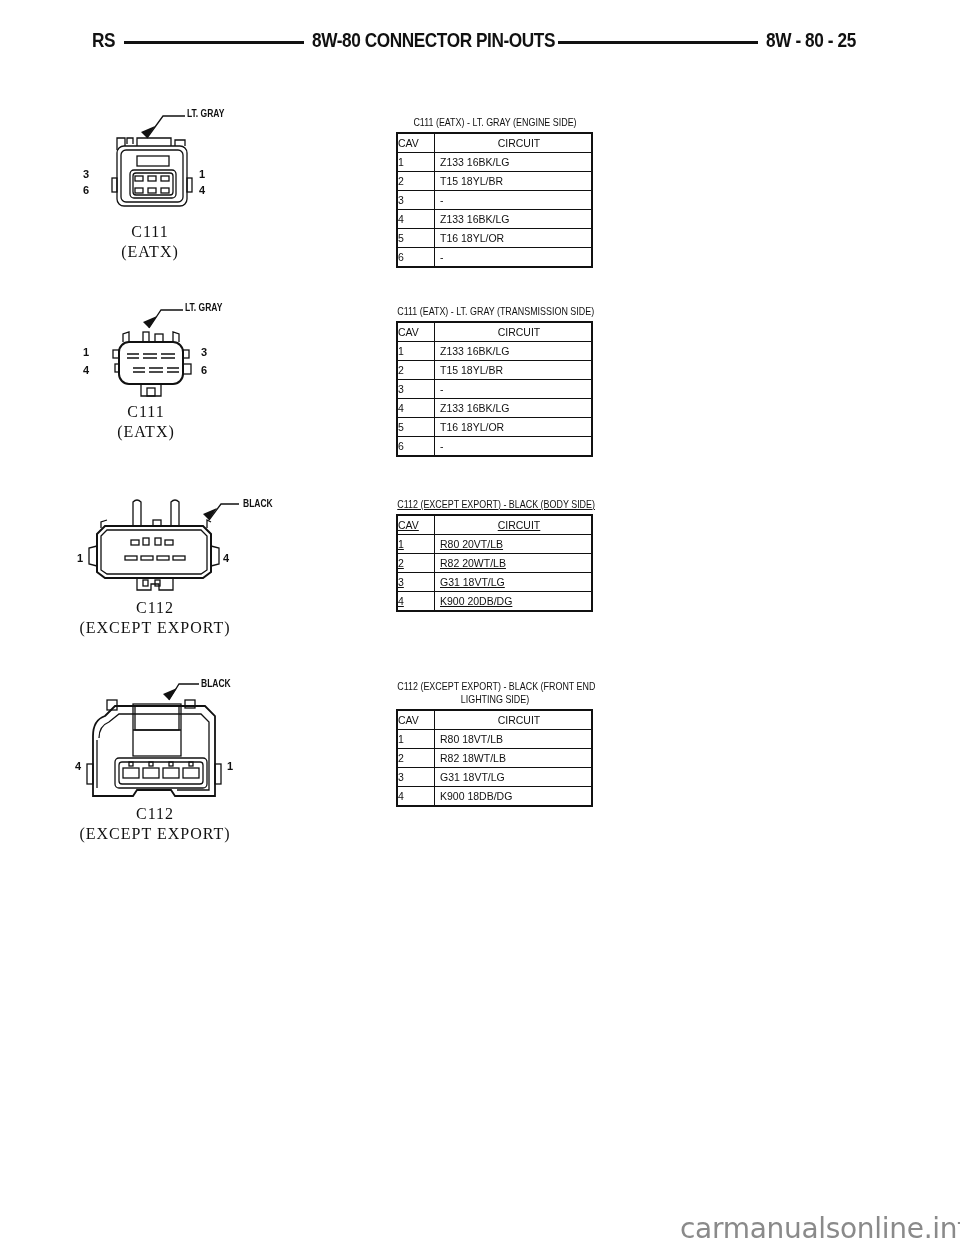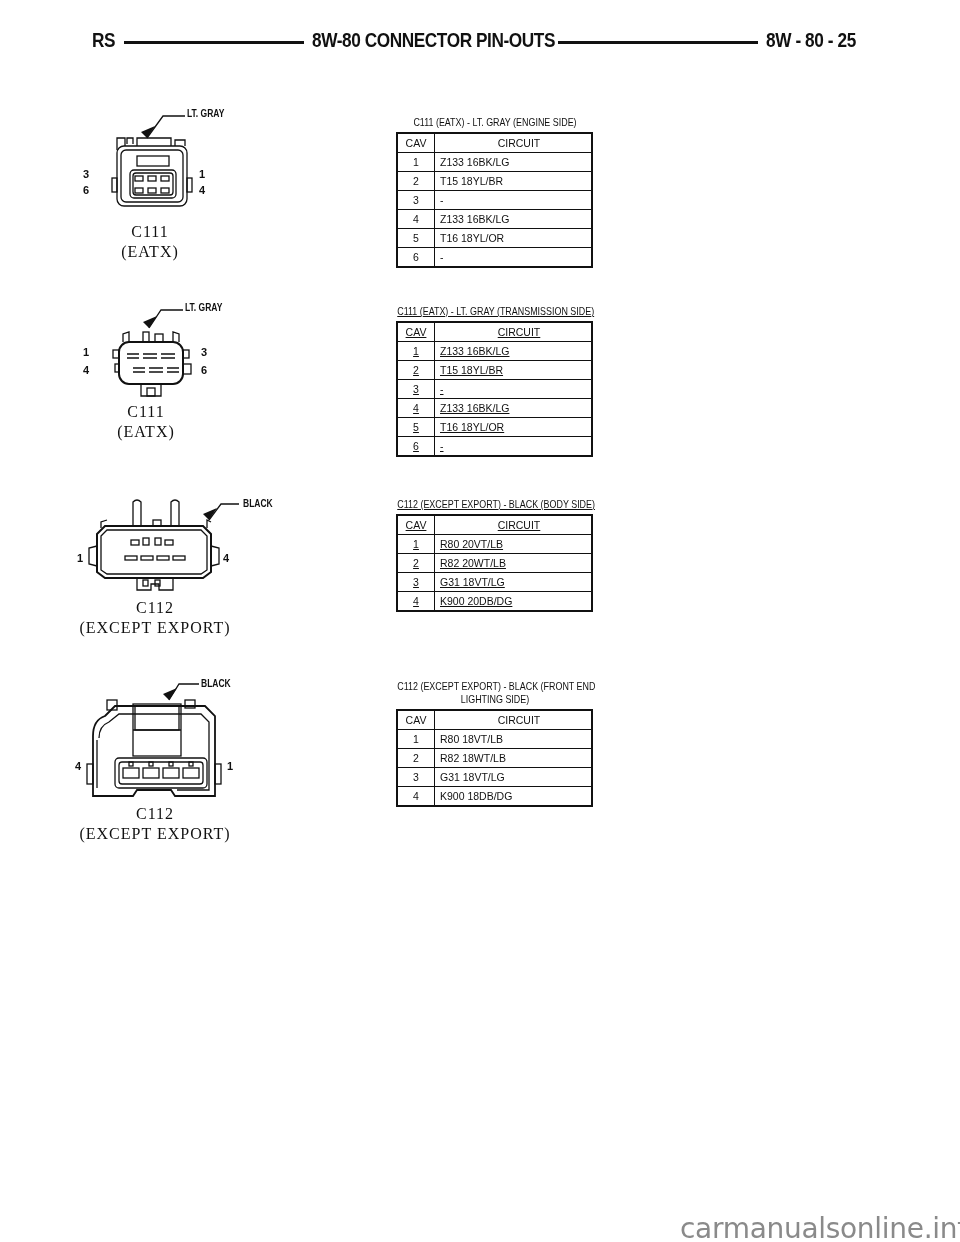--- a/index.html
+++ b/index.html
@@ -5,21 +5,21 @@
   html,body{margin:0;padding:0;background:#fff;}
   body{width:960px;height:1242px;position:relative;overflow:hidden;font-family:"Liberation Sans",sans-serif;color:#111;}
   .hdr{position:absolute;top:28px;left:0;width:960px;height:30px;}
   .hdr .t{position:absolute;top:0;font-family:"Liberation Sans",sans-serif;font-weight:bold;font-size:21px;letter-spacing:-0.5px;transform:scaleX(0.82);transform-origin:left top;white-space:nowrap;}
   .hdr .rule{position:absolute;top:13px;height:3px;background:#111;}
   .tblwrap{position:absolute;left:396px;width:230px;}
   .ttitle{font-size:10.5px;text-align:center;white-space:nowrap;transform:scaleX(0.85);transform-origin:center top;line-height:13px;margin-bottom:3px;width:230px;margin-left:-16px;}
   table{border-collapse:collapse;width:197px;border:2px solid #111;}
   td,th{border:1px solid #111;height:18px;padding:0;font-size:10.5px;font-weight:normal;}
   th{height:18px;}
-  .cav{width:36px;text-align:center;}
+  .cav{width:36px;text-align:left;}
   .cir{text-align:left;padding-left:5px;}
   th.cir{text-align:center;padding-left:12px;}
   .diag{position:absolute;margin-left:25px;}
   .diag svg{display:block;}
   .lbl{font-family:Liberation Serif, serif;font-size:16px;text-align:center;line-height:20px;letter-spacing:1px;position:absolute;}
   .wm{position:absolute;left:680px;top:1212px;font-size:28px;color:#8a8a8a;font-family:"DejaVu Sans",sans-serif;letter-spacing:-0.3px;}
 </style>
 </head>
 <body>
 
@@ -128,21 +128,21 @@
   <span style="position:absolute;left:8px;top:44px;font-size:11px;font-weight:bold;">1</span>
   <span style="position:absolute;left:8px;top:62px;font-size:11px;font-weight:bold;">4</span>
   <span style="position:absolute;left:126px;top:44px;font-size:11px;font-weight:bold;">3</span>
   <span style="position:absolute;left:126px;top:62px;font-size:11px;font-weight:bold;">6</span>
   <div class="lbl" style="left:26px;top:100px;width:90px;">
     <div>C111</div>
     <div>(EATX)</div>
   </div>
 </div>
 
-<div class="tblwrap" style="top:305px;text-decoration:underline;">
+<div class="tblwrap" style="top:305px;">
   <div class="ttitle">C111 (EATX) - LT. GRAY (TRANSMISSION SIDE)</div>
   <table>
     <tbody>
         <tr>
           <th class="cav">CAV</th>
           <th class="cir">CIRCUIT</th>
         </tr>
     <tr>
           <td class="cav">1</td>
           <td class="cir">Z133 16BK/LG</td>

